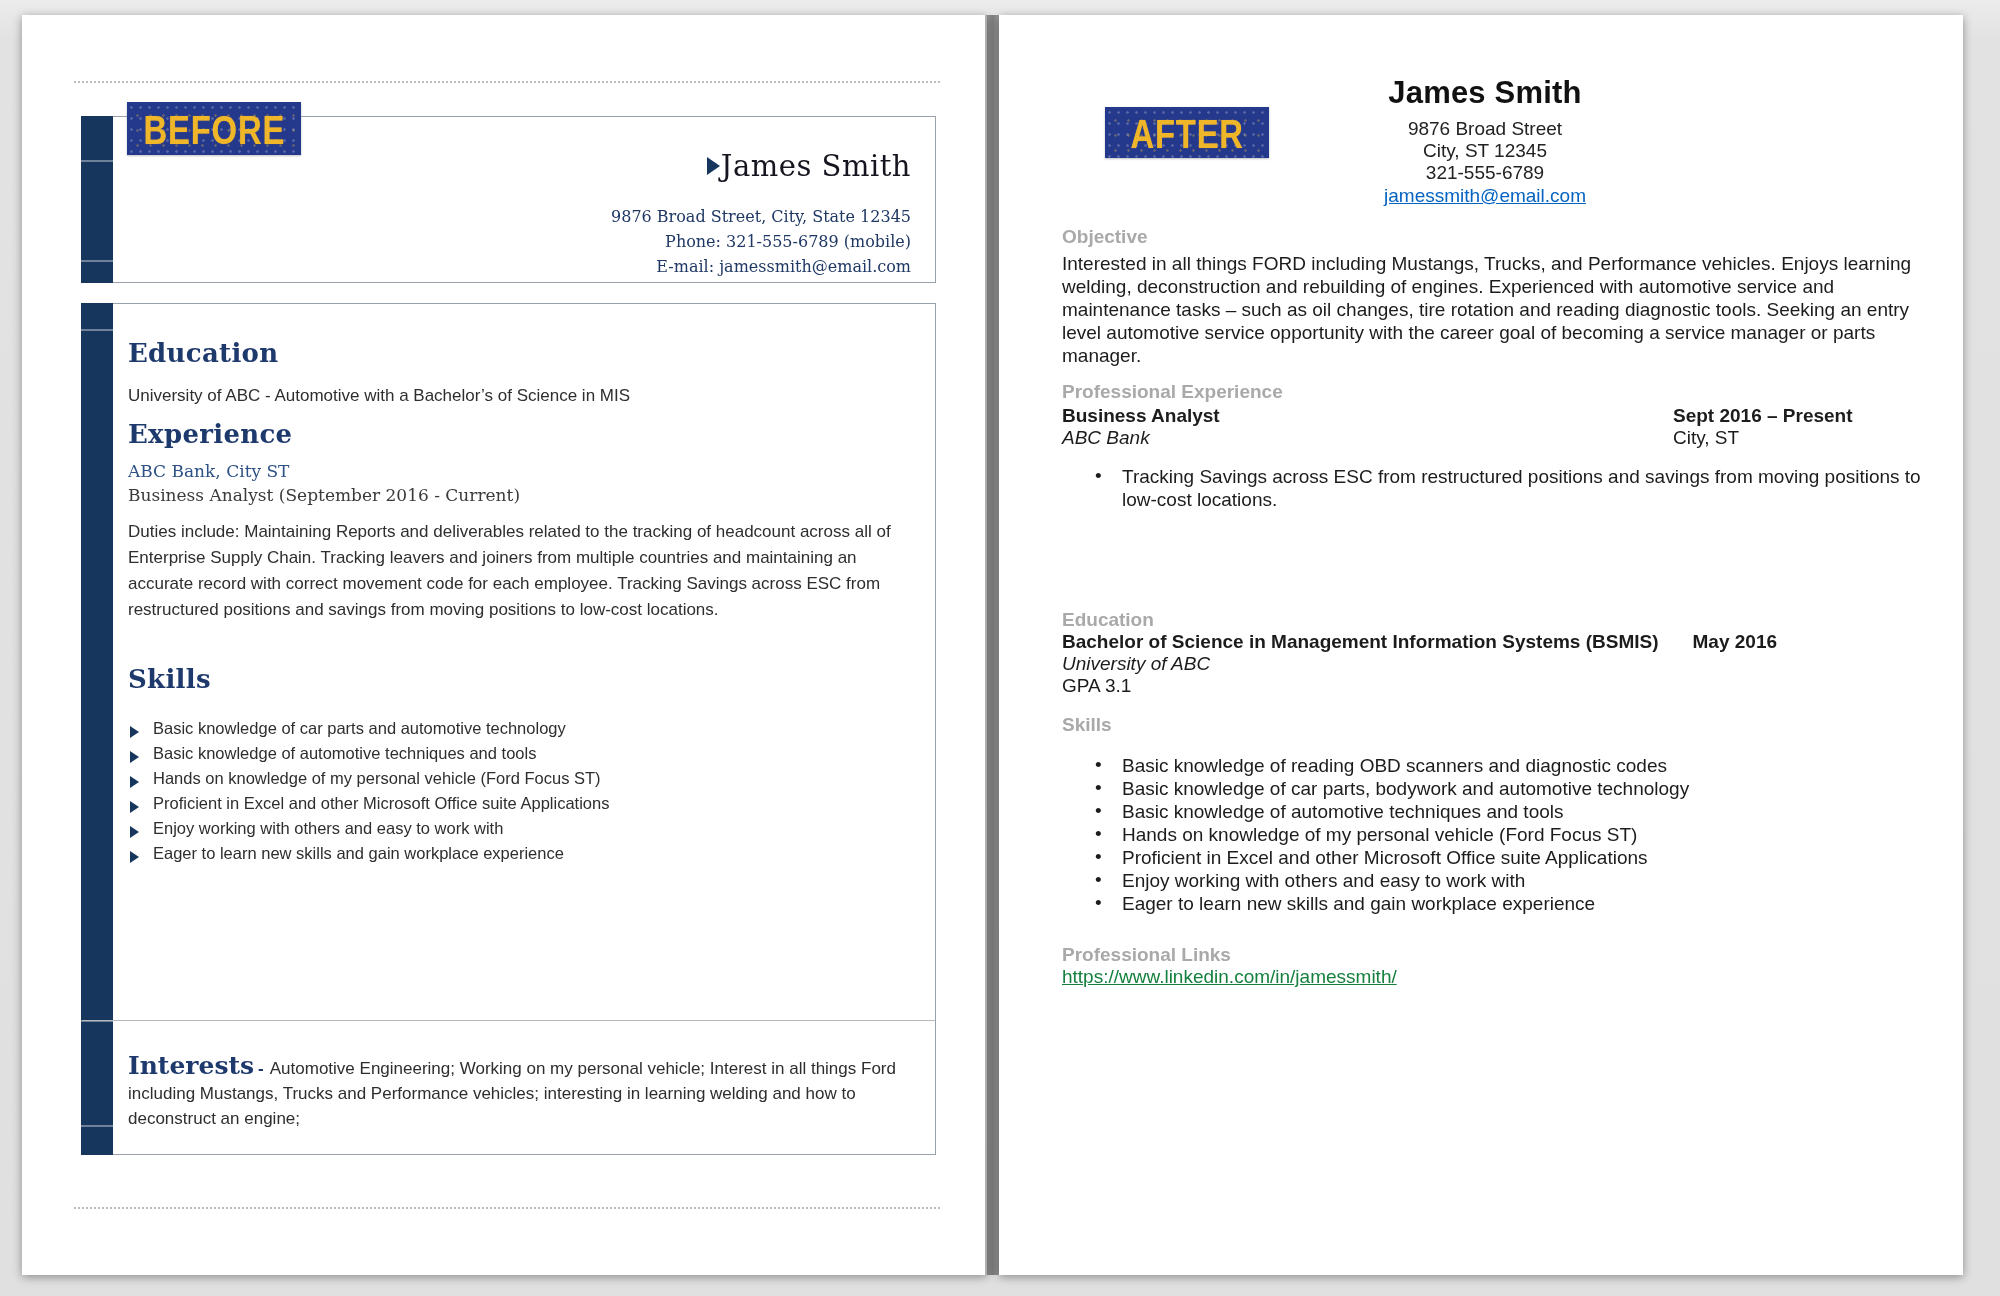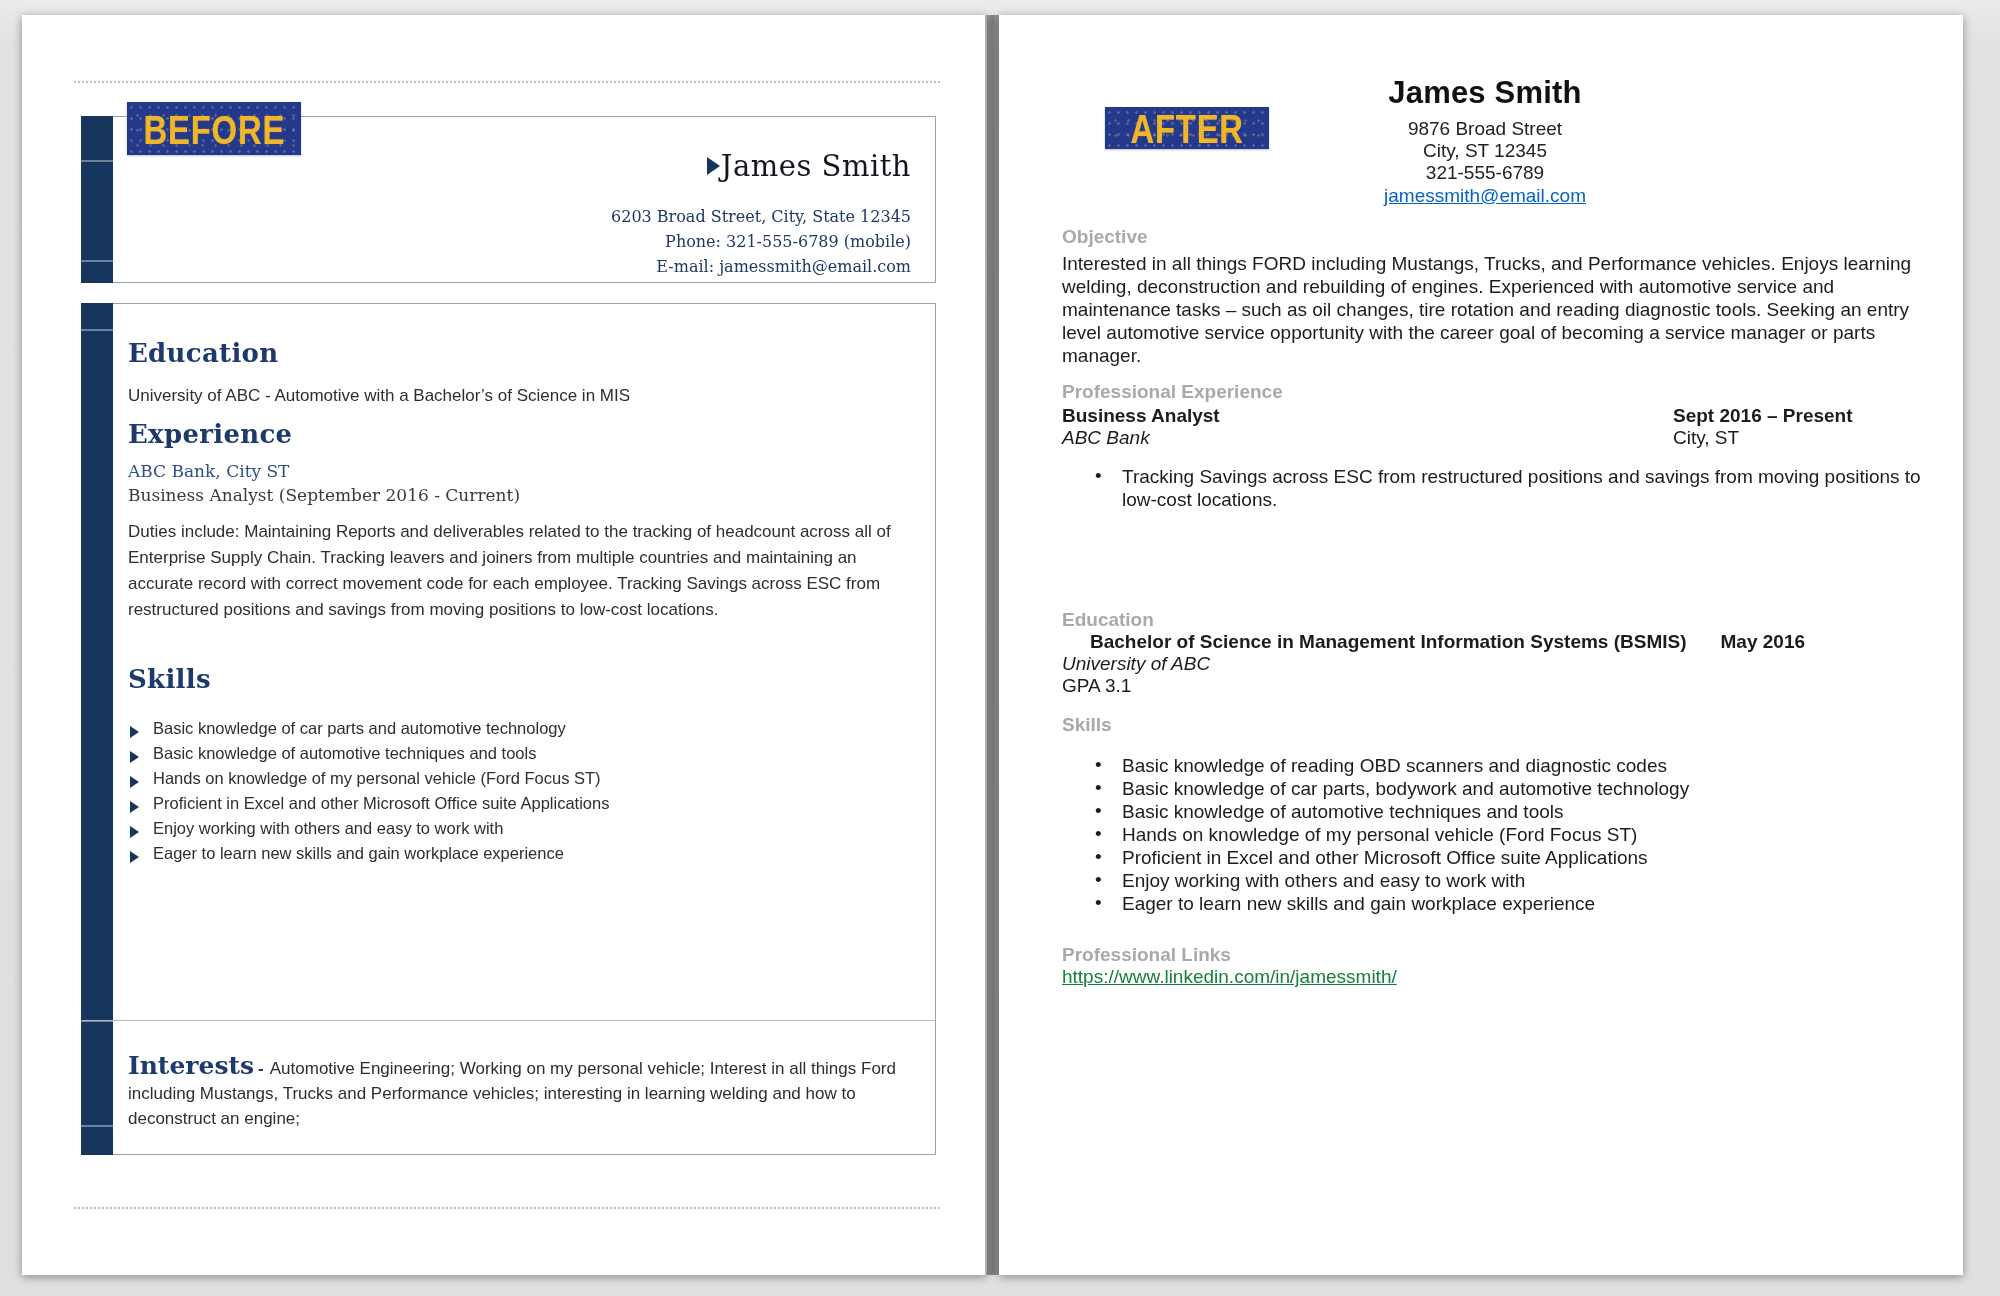--- a/index.html
+++ b/index.html
@@ -66,21 +66,21 @@
   .tri-bullet { flex:0 0 auto; width:0; height:0; border-style:solid; margin:5px 14px 0 0;
                 border-width:6px 0 6px 9px; border-color:transparent transparent transparent #17365d; }
 
   .interests-divider { position:absolute; left:60px; top:1005px; width:853px; border-top:1px solid #b9b9b9; }
   .interests { position:absolute; left:106px; top:1038px; width:795px; font-size:17px;
                line-height:25px; color:#2e2e2e; }
   .interests .ih { font-family:"DejaVu Serif", serif; font-weight:bold; font-size:25px; color:#1e3a6d; }
   .interests .idash { font-weight:bold; color:#1e3a6d; padding:0 6px 0 4px; }
 
   
-  .badge-after { left:106px; top:92px; width:164px; height:42px; }
+  .badge-after { left:106px; top:92px; width:164px; height:51px; }
 
   .p2-header { position:absolute; left:0; top:60px; width:100%; text-align:center; padding-left:8px; }
   .p2-name { font-size:31px; font-weight:bold; color:#111; letter-spacing:.2px; }
   .p2-addr { margin-top:7px; font-size:19px; line-height:22px; color:#222; }
   .p2-email { display:inline-block; margin-top:1px; font-size:19px; color:#0563c1;
               text-decoration:underline; }
 
   .gray-h { position:absolute; left:63px; font-size:19px; font-weight:bold; color:#a9a9a9; }
   .p2-text { font-size:19px; color:#1c1c1c; }
 
@@ -96,21 +96,21 @@
   .row-title .col-right { font-weight:bold; }
 
   .bullets { position:absolute; left:63px; width:868px; list-style:none; }
   .bullets li { position:relative; padding-left:60px; font-size:19px; line-height:22.5px; color:#1c1c1c; }
   .bullets li::before { content:"•"; position:absolute; left:33px; top:-1px; font-size:19px; }
   .pexp-bullets { top:451px; }
   .skills2-list { top:739px; }
   .skills2-list li { line-height:23px; }
 
   .edu2-h { top:594px; }
-  .degree-row { top:616px; font-weight:bold;margin-left:28px; }
+  .degree-row { top:616px; font-weight:bold; }
   .degree-date { margin-left:34px; }
   .school-row { top:638px; font-style:italic; }
   .gpa-row { top:660px; }
 
   .skills2-h { top:699px; }
 
   .links-h { top:929px; }
   .p2-link { position:absolute; left:63px; top:951px; font-size:19px; color:#15803d;
              text-decoration:underline; }
 </style>
@@ -132,21 +132,21 @@
     <div class="badge badge-before">
       <span>BEFORE</span>
     </div>
 
     <div class="p1-name">
       <span class="tri-name"></span><span>James Smith</span>
     </div>
 
     <div class="p1-contact">
 
-    <div>6203 Broad Street, City, State 12345</div>
+    <div>9876 Broad Street, City, State 12345</div>
         <div>Phone: 321-555-6789 (mobile)</div>
         <div>E-mail: jamessmith@email.com</div>
       </div>
 
     <div class="body-box"></div>
     <div class="navy-bar bar-body">
       <div class="bar-seg" style="top:26px"></div>
       <div class="bar-seg" style="top:717px"></div>
       <div class="bar-seg" style="top:822px"></div>
     </div>

